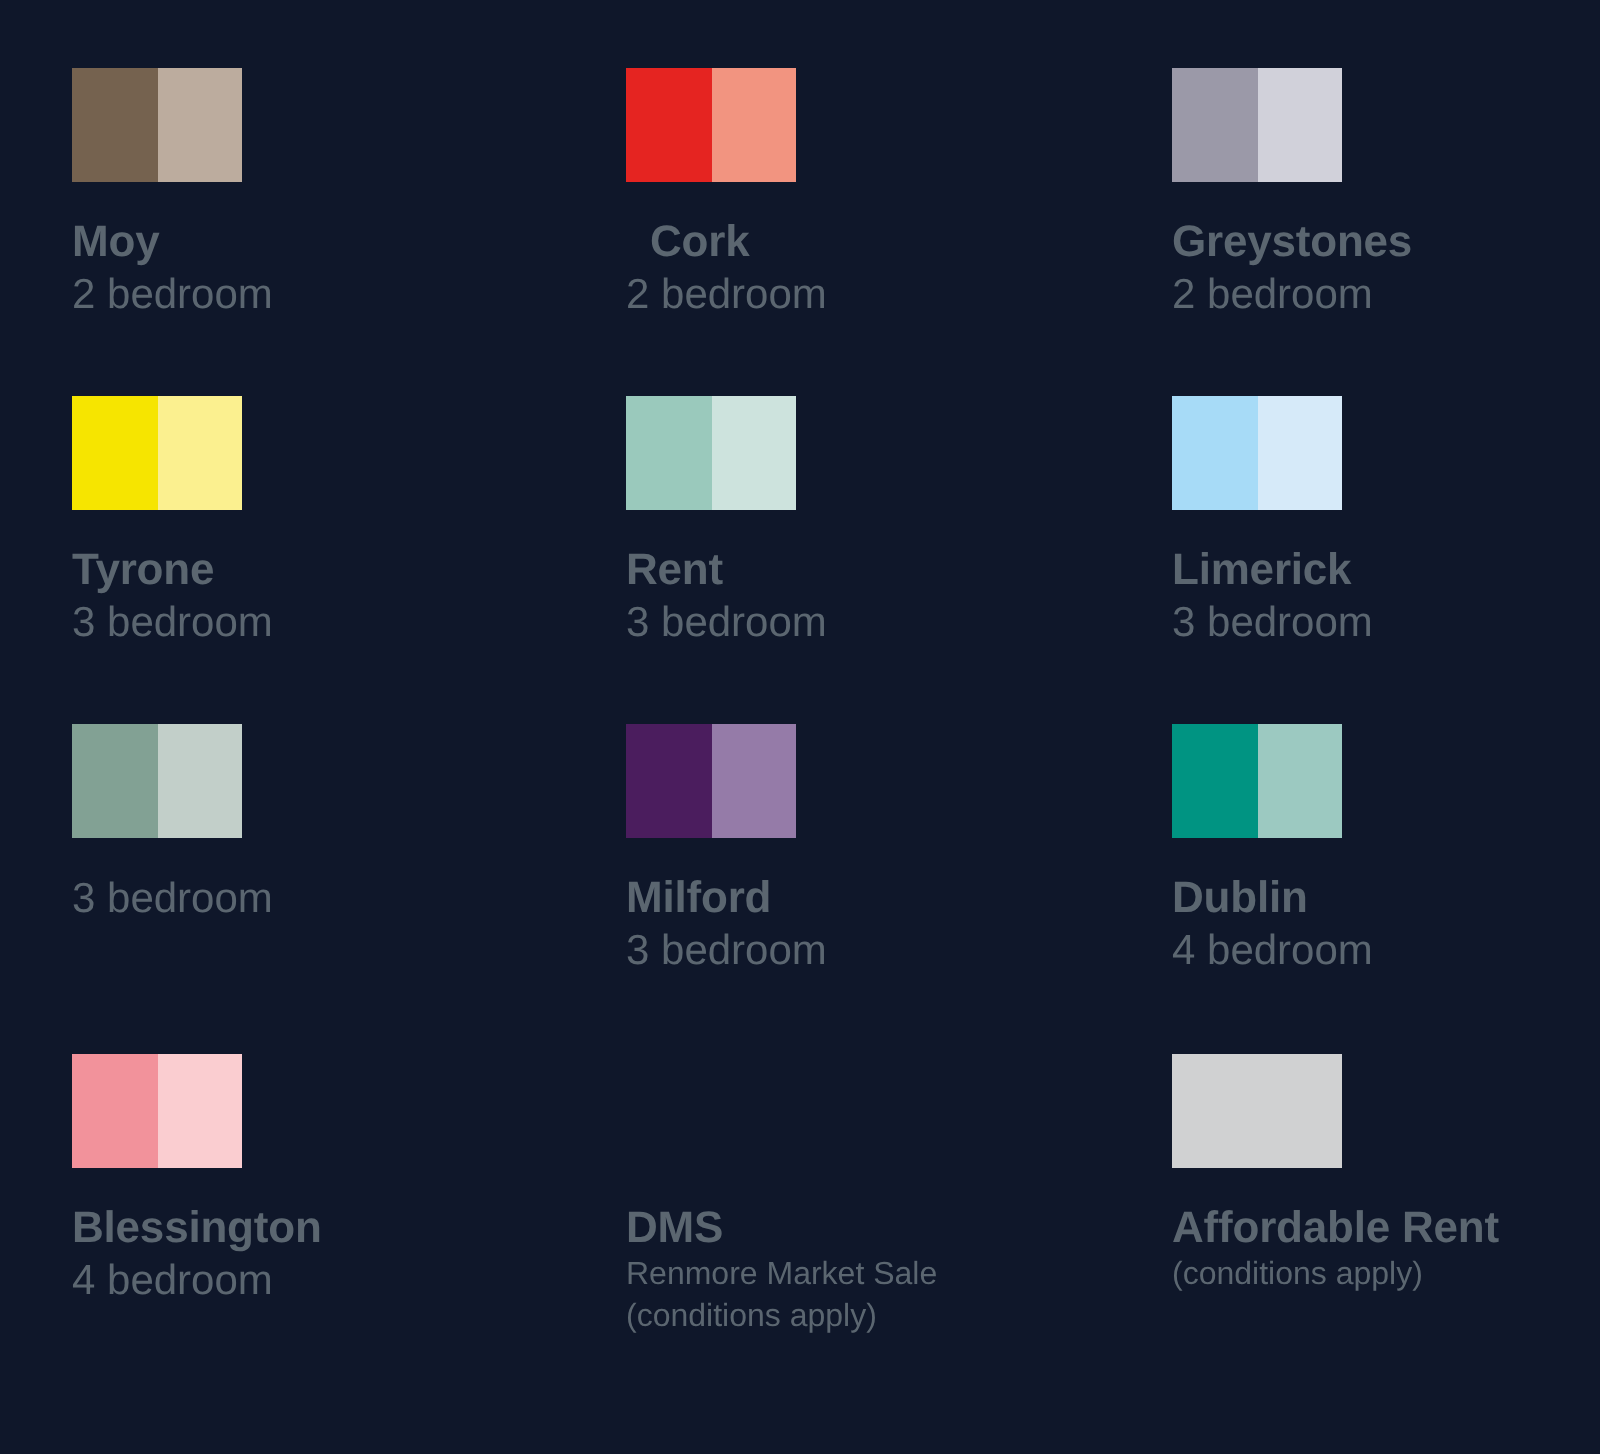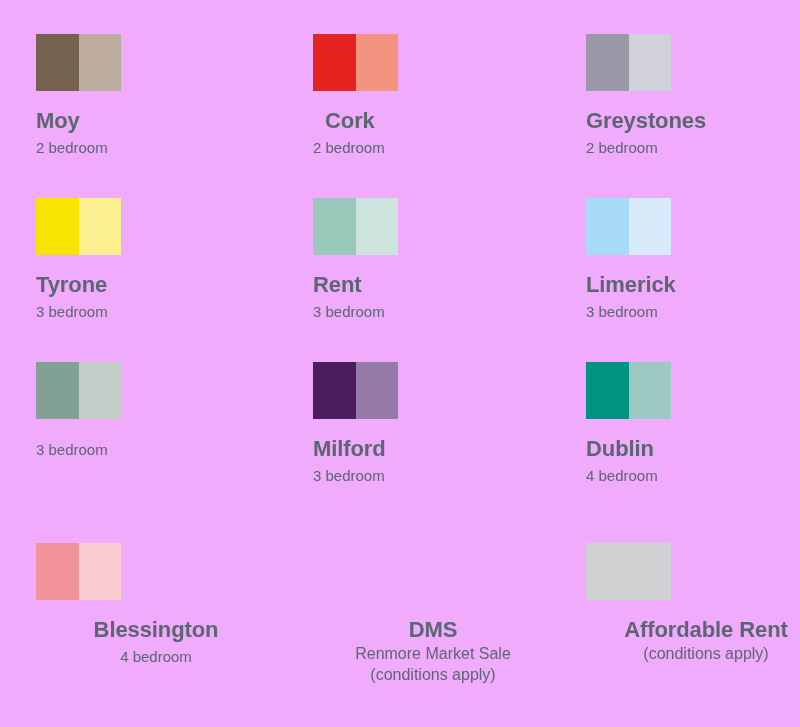--- a/index.html
+++ b/index.html
@@ -26,21 +26,21 @@
     width: 240px;
   }
   
   .col-0 { left: 36px; }
   .col-1 { left: 313px; }
   .col-2 { left: 586px; }
   
   .row-0 { top: 34px; }
   .row-1 { top: 198px; }
   .row-2 { top: 362px; }
-  .row-3 { top: 543px; text-align: center; }
+  .row-3 { top: 527px; }
 
   .swatch {
     display: flex;
     width: 85px;
     height: 57px;
     margin: 0;
     padding: 0;
     line-height: 0;
   }
   .swatch .half {
@@ -56,39 +56,39 @@
   }
   .item-title {
     font-size: 22px;
     font-weight: bold;
     color: #5b6670;
     line-height: 26px;
     letter-spacing: -0.1px;
     white-space: nowrap;
   }
   .item-sub {
-    font-size: 15px;
+    font-size: 21px;
     font-weight: normal;
     color: #5b6670;
     line-height: 27px;
     white-space: nowrap;
   }
   .item-sub.small {
     font-size: 16px;
     line-height: 21px;
   }
   
   .legend-item.noswatch .labels {
     margin-top: 74px;
   }
 </style>
 </head>
 <body>
 
-<div id="legend" style="background: #f0abfc;">
+<div id="legend" style="background: #0f172a;">
     <div class="legend-item col-0 row-0">
       <div class="swatch">
         <div class="half" style="background: rgb(117, 98, 79);"></div>
         <div class="half" style="background: rgb(188, 172, 158);"></div>
       </div>
       <div class="labels">
         <div class="item-title" style="color: rgb(91, 102, 112);">Moy</div>
         <div class="item-sub" style="color: rgb(91, 102, 112);">2 bedroom</div>
       </div>
     </div>

